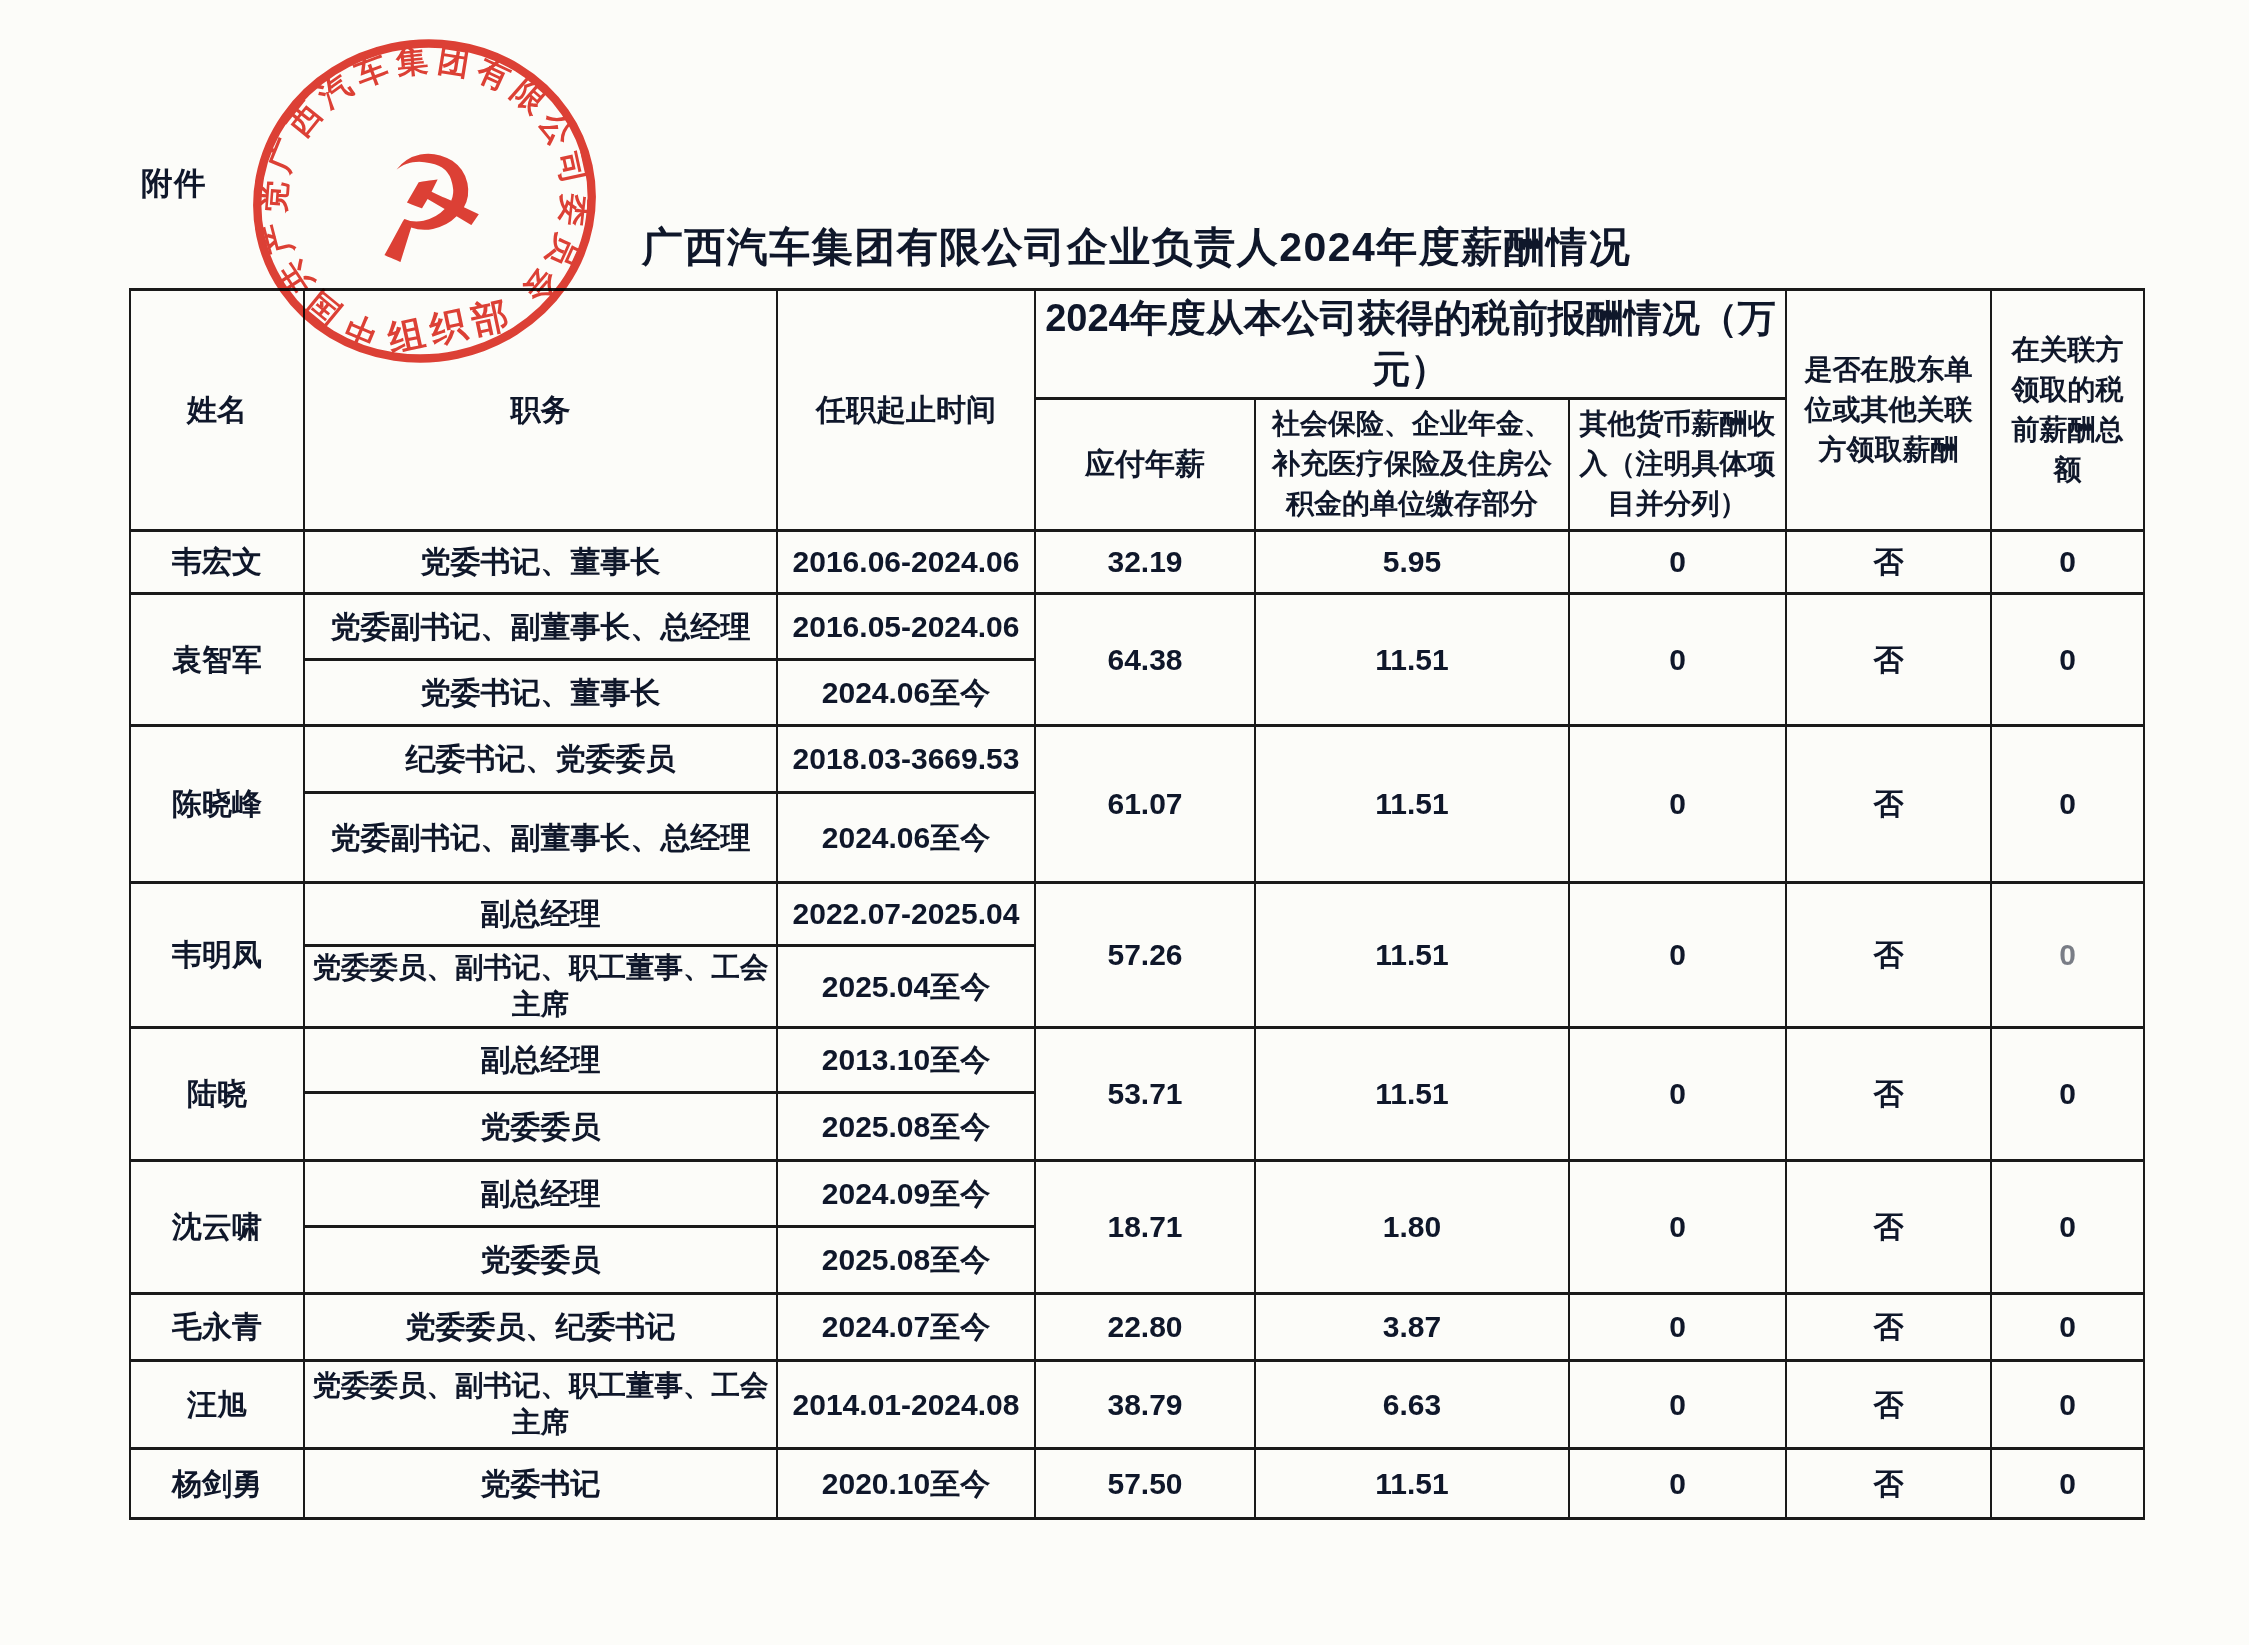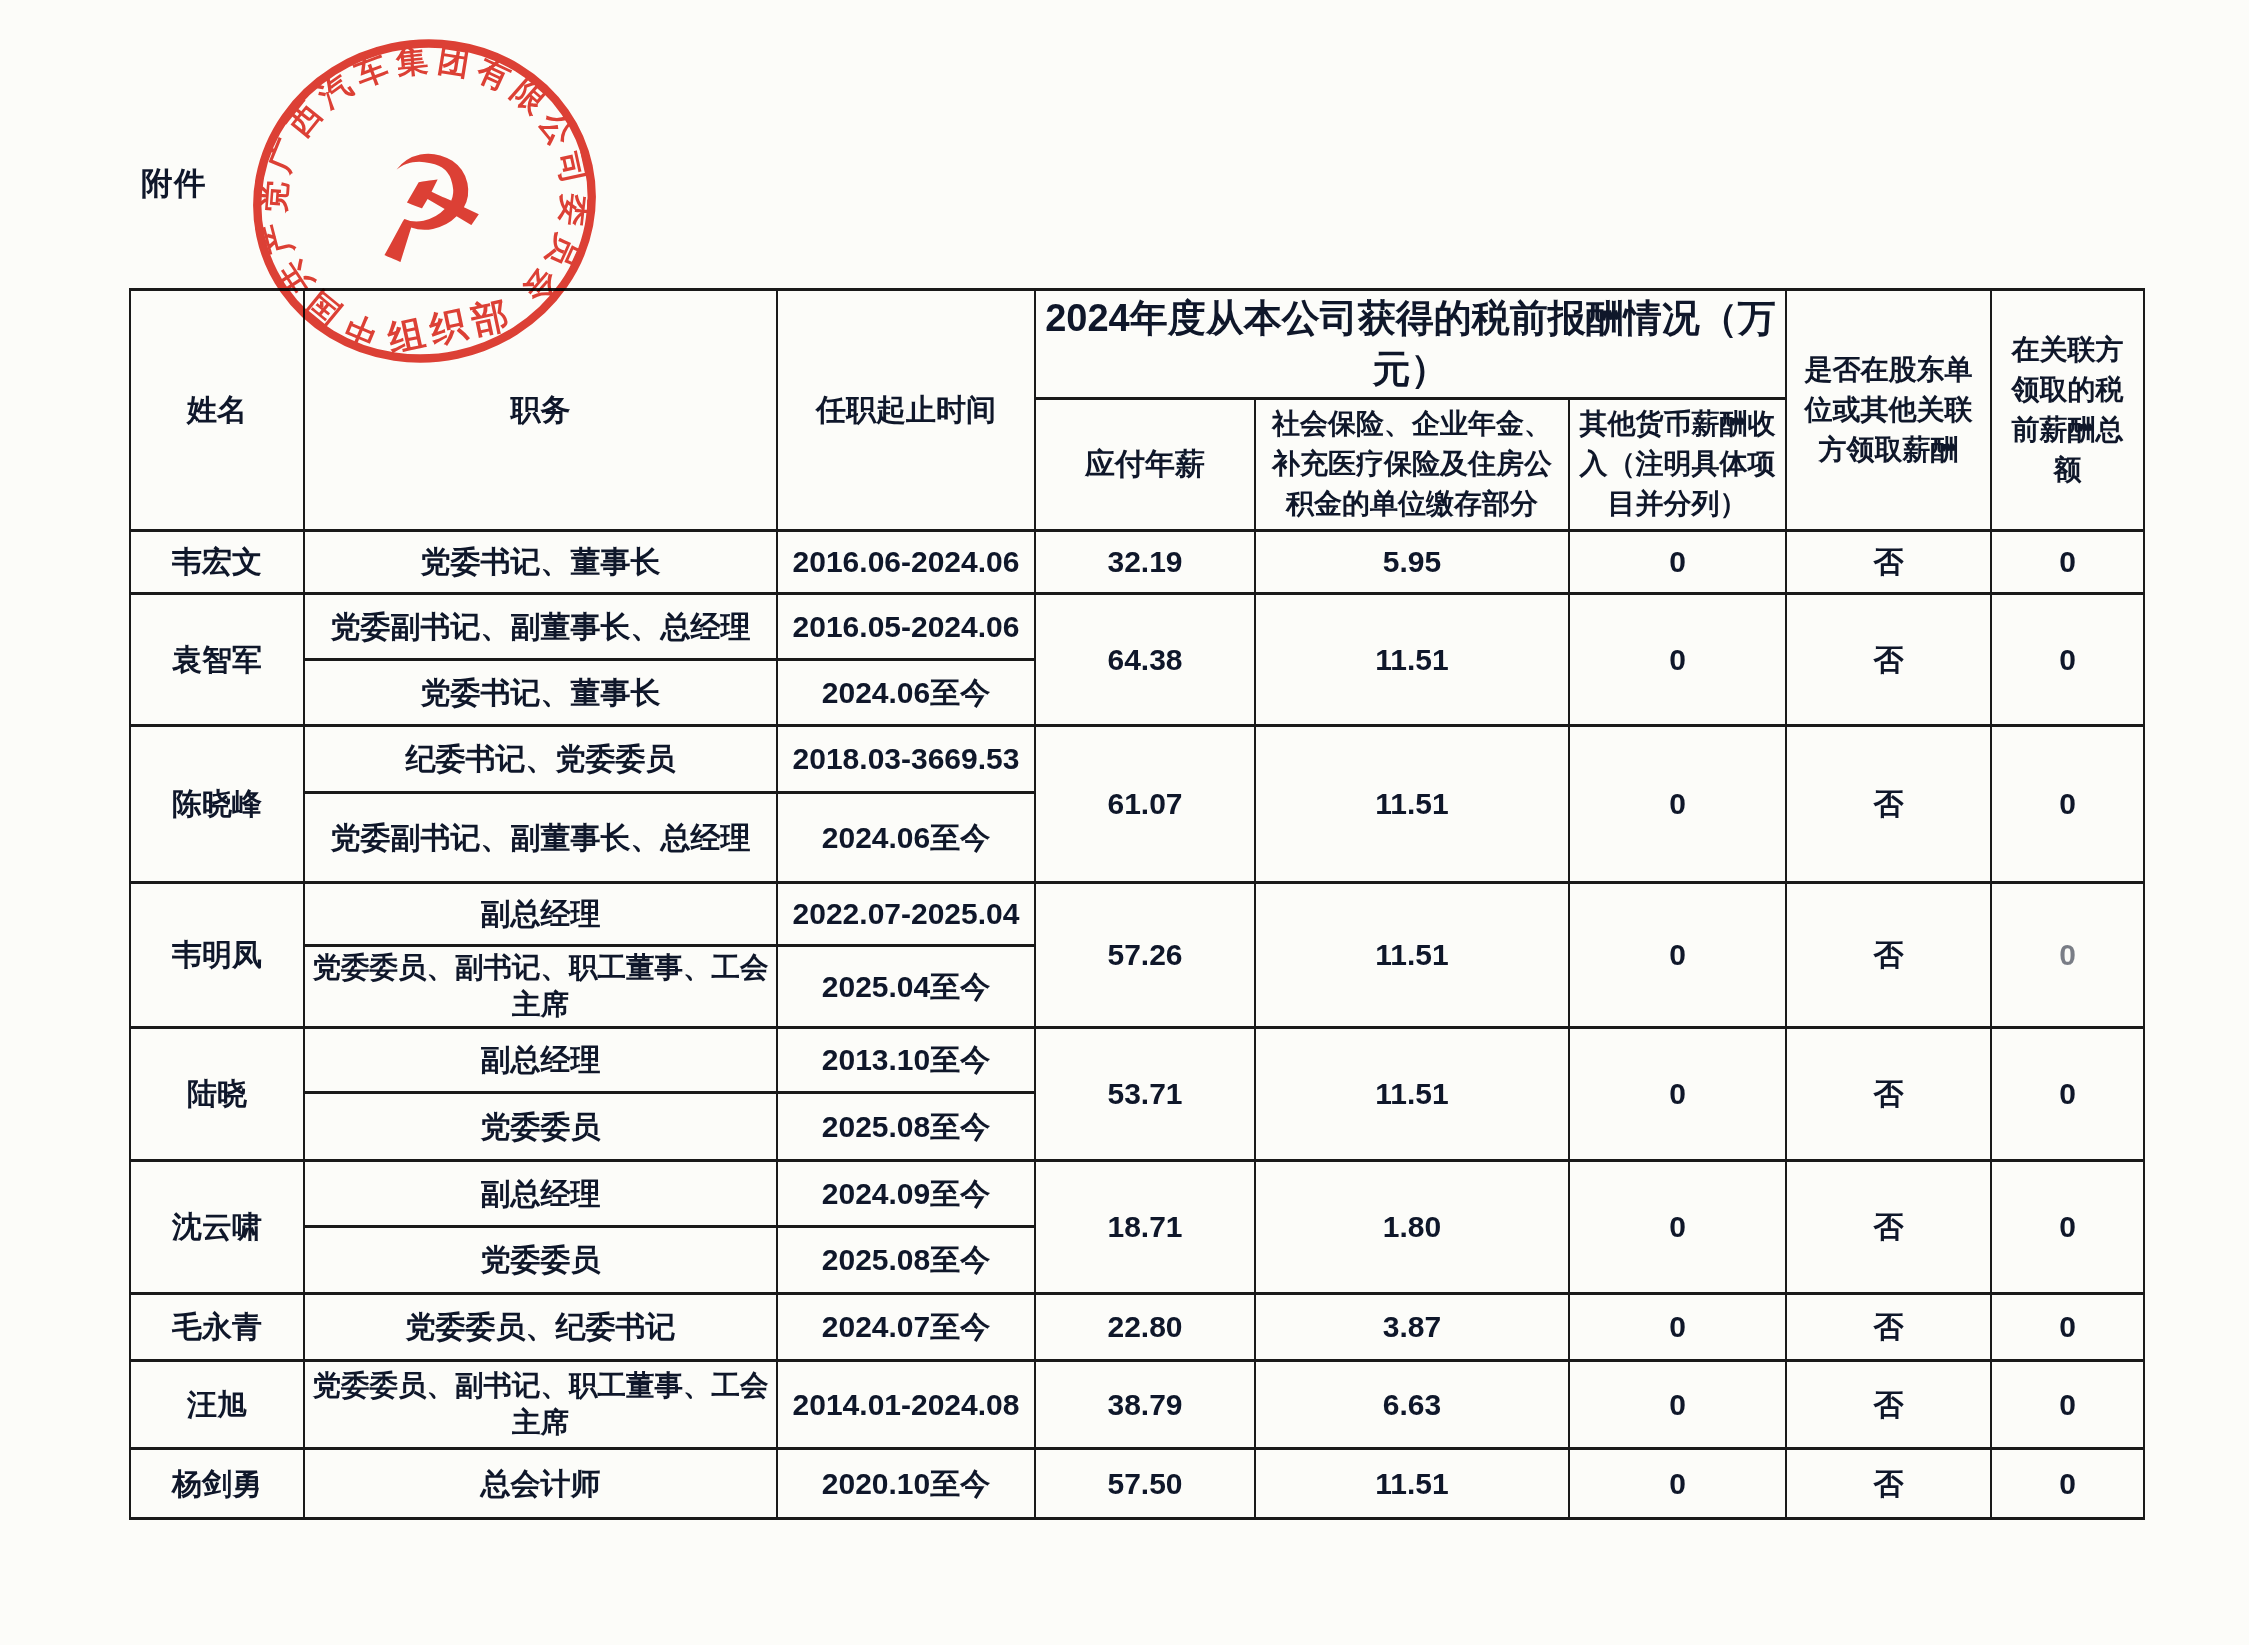--- a/index.html
+++ b/index.html
@@ -35,20 +35,21 @@
   .seal .symbol{fill:#dd3226;font-weight:400;font-size:182px;text-anchor:middle;}
   .seal .dept{fill:#dd3226;font-weight:700;font-size:48px;text-anchor:middle;letter-spacing:8px;}
 </style>
 </head>
 <body>
 
 <div id="page">
 
   <div class="attachment">附件</div>
 
+  <h1 class="title">广西汽车集团有限公司企业负责人2024年度薪酬情况</h1>
 
   <table class="salary">
     <colgroup>
       <col style="width:174px">
         <col style="width:473px">
         <col style="width:258px">
       <col style="width:220px">
         <col style="width:314px">
         <col style="width:217px">
       <col style="width:205px">
@@ -174,21 +175,21 @@
         <td>2014.01-2024.08</td>
         <td>38.79</td>
         <td>6.63</td>
         <td>0</td>
         <td>否</td>
         <td>0</td>
       </tr>
 
       <tr style="height:70px">
         <td>杨剑勇</td>
-        <td>总会计师</td>
+        <td>党委书记</td>
         <td>2020.10至今</td>
         <td>57.50</td>
         <td>11.51</td>
         <td>0</td>
         <td>否</td>
         <td>0</td>
       </tr>
     </tbody>
   </table>
 

